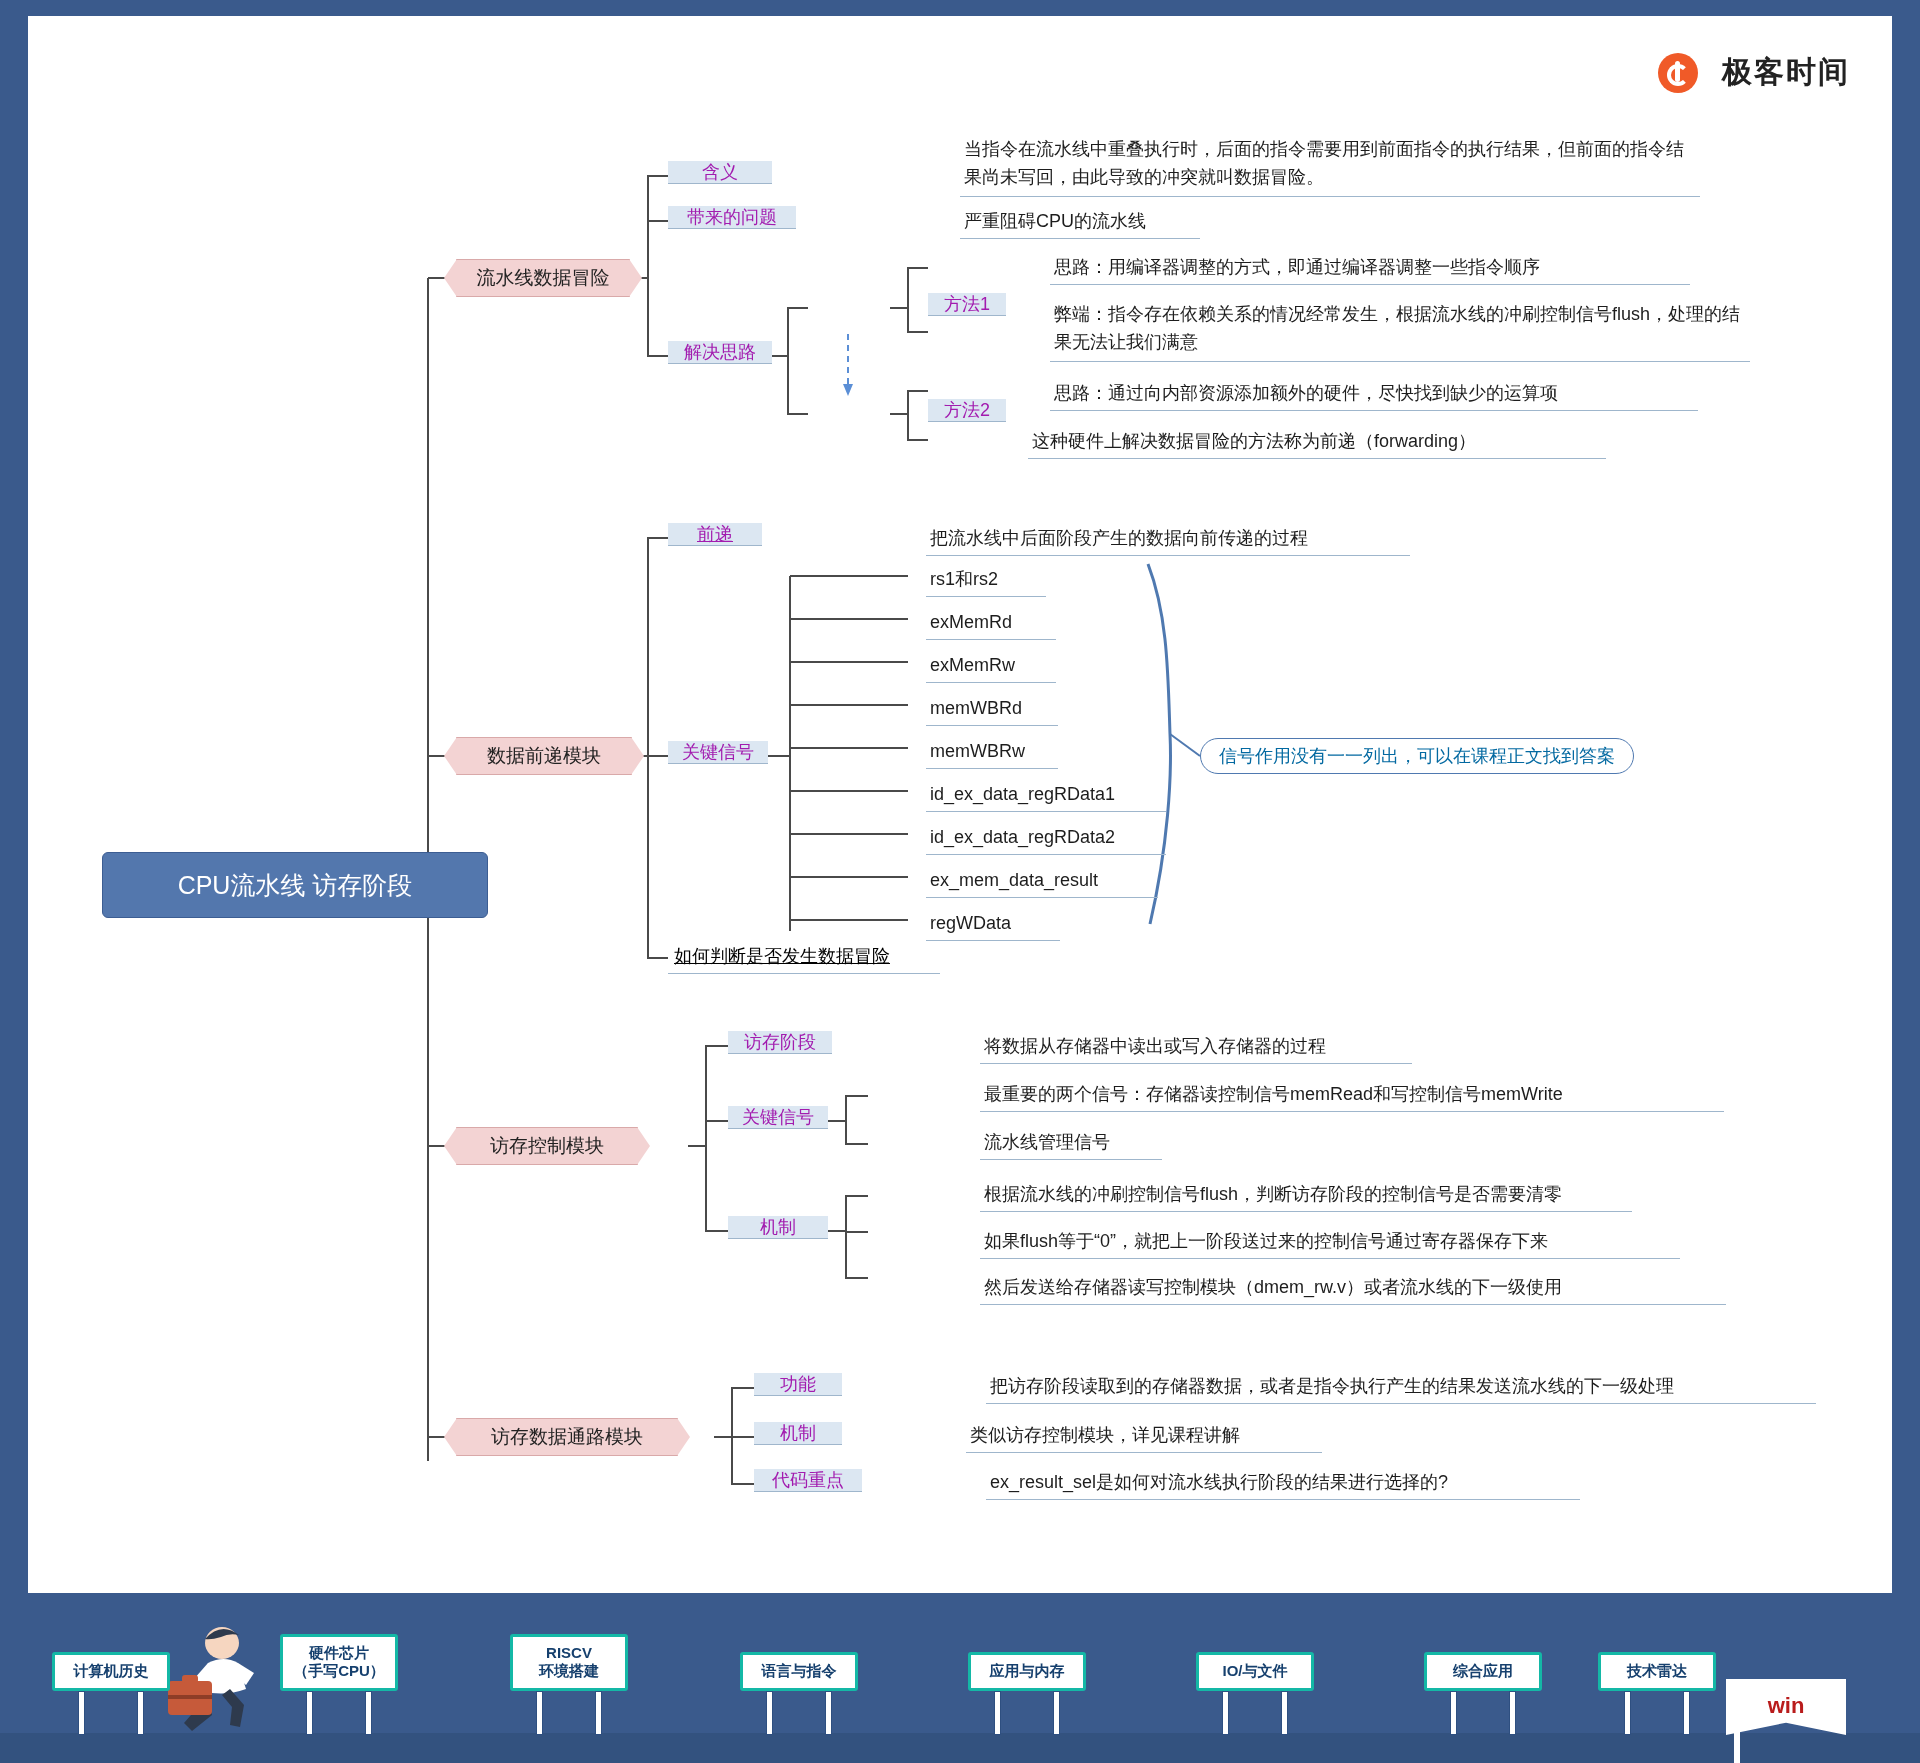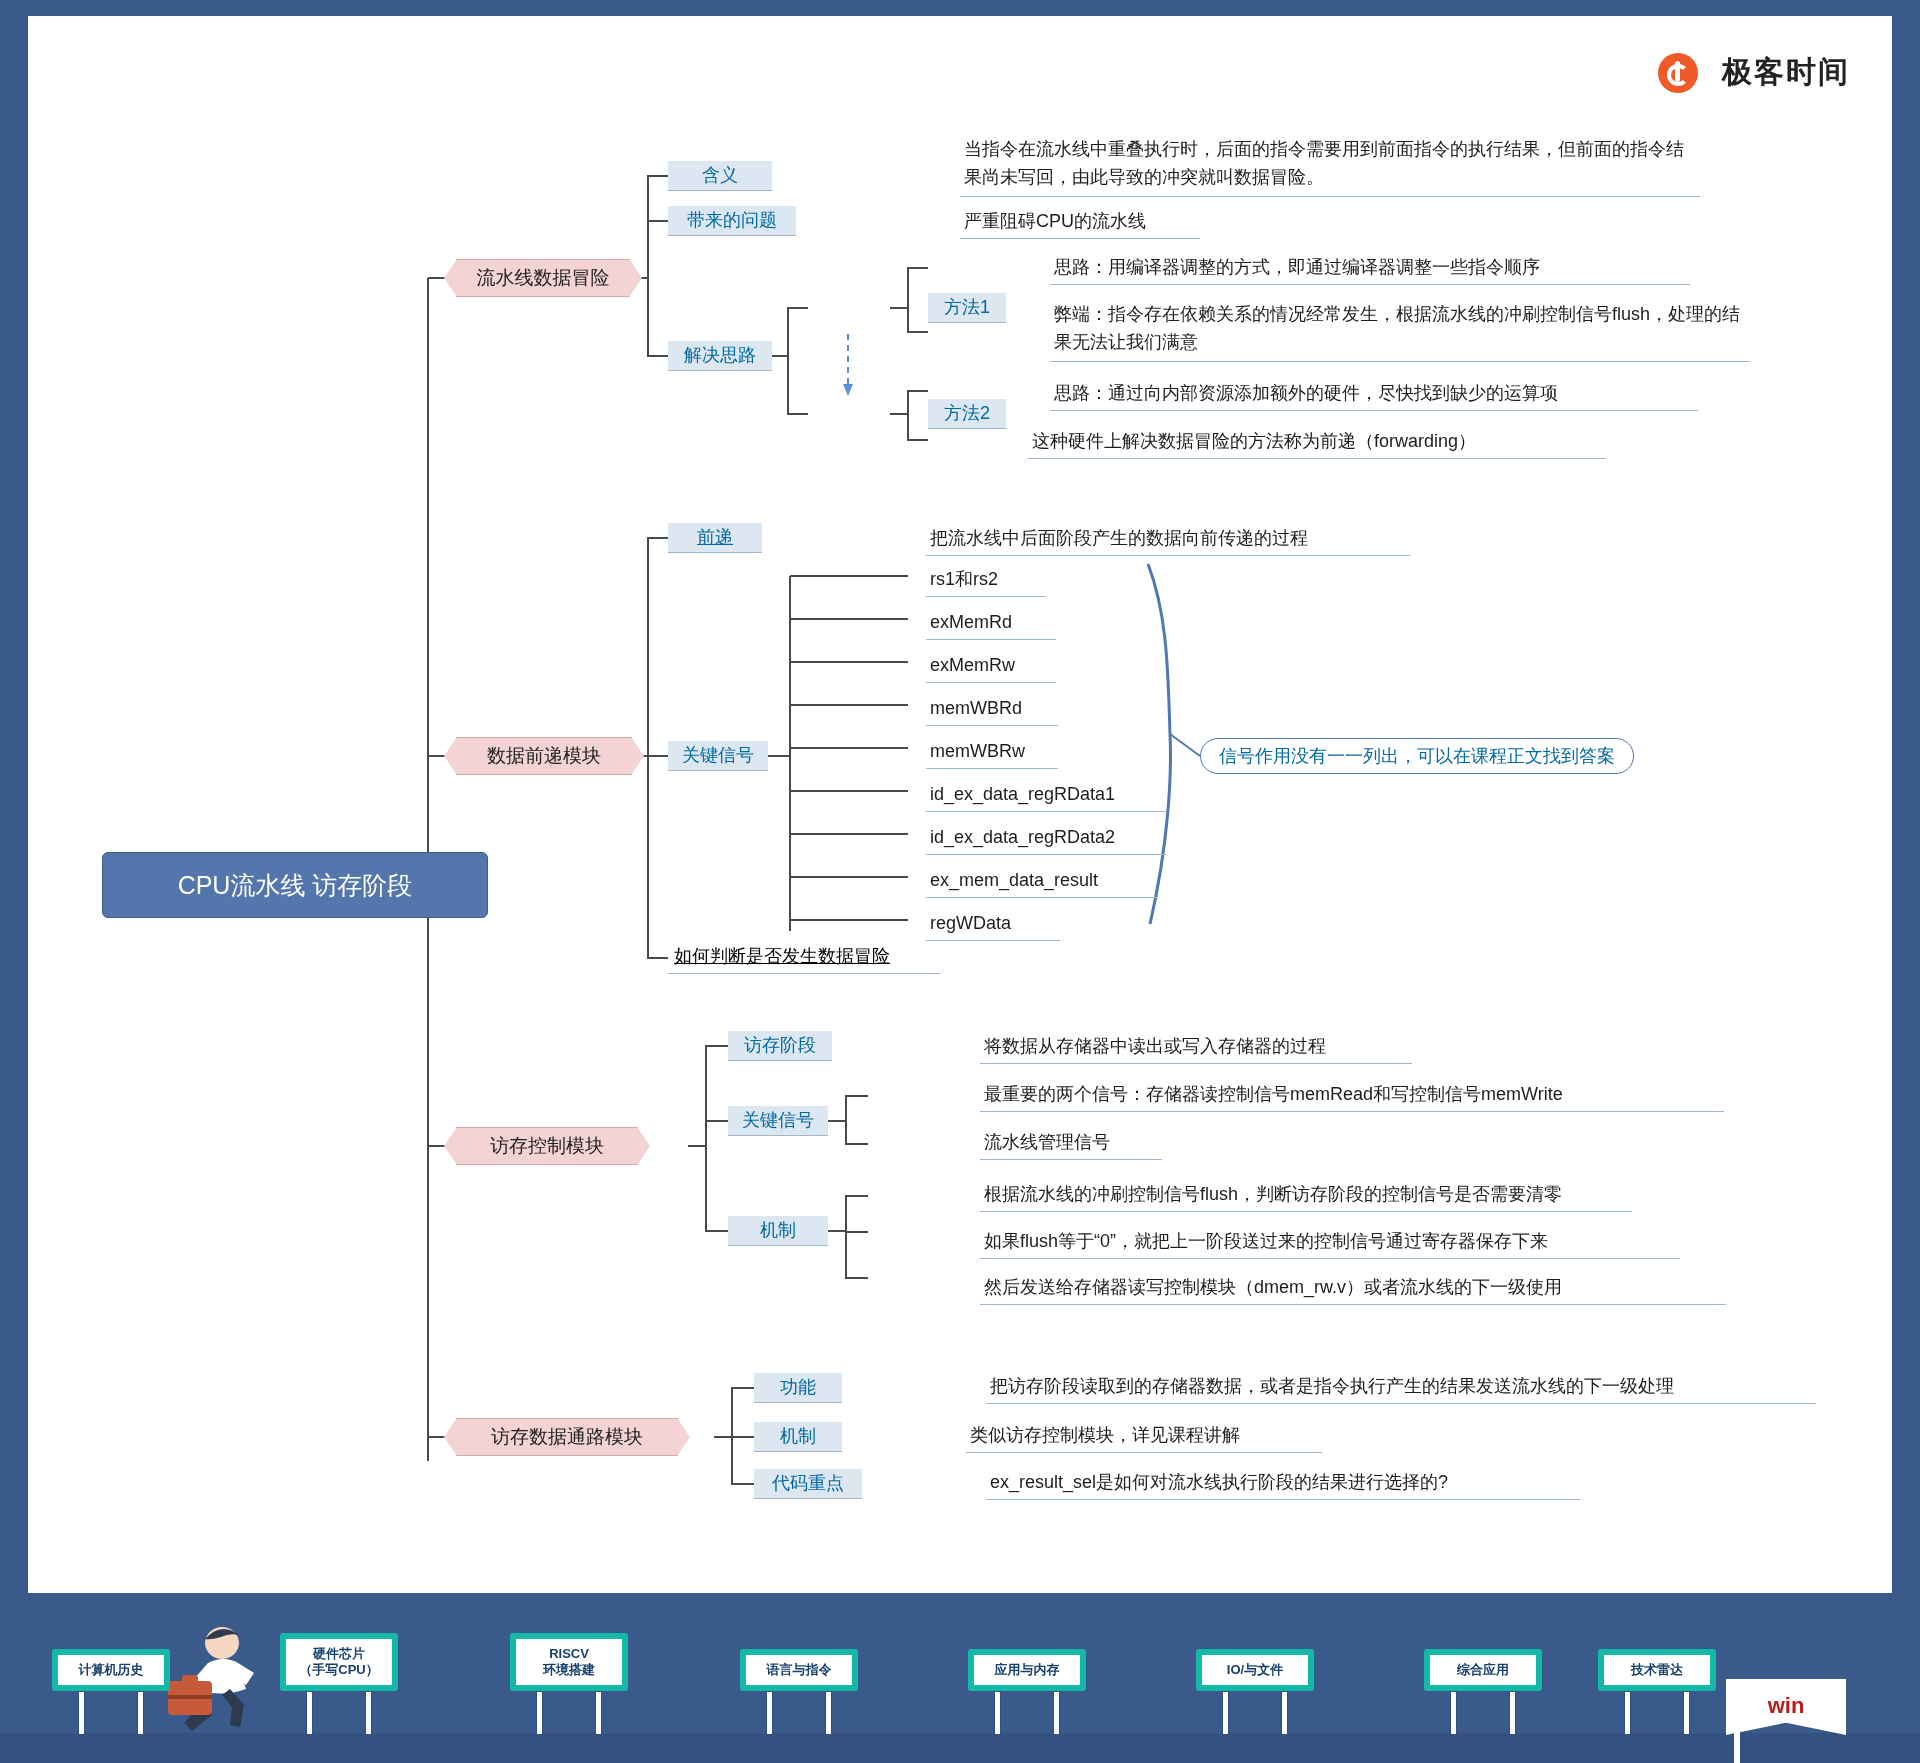--- a/index.html
+++ b/index.html
@@ -117,23 +117,23 @@
   }
   .branch::after {
     right: -13px;
     border-top: 19px solid transparent;
     border-bottom: 19px solid transparent;
     border-left: 13px solid #f3d3d3;
   }
   .tag {
     background: #dce7f2;
     border: none;
-    color: #0369a1;
+    color: #a21caf;
     font-size: 18px;
-    height: 30px;
+    height: 23px;
     display: flex;
     align-items: center;
     justify-content: center;
     padding: 0 12px;
     border-bottom: 1px solid #9fb6cc;
   }
   .leaf {
     color: #1d1d1d;
     font-size: 18px;
     padding: 2px 4px 4px 4px;
@@ -190,24 +190,24 @@
     background: #33527f;
   }
   .milestone {
     position: absolute;
     bottom: 28px;
     width: 118px;
     text-align: center;
   }
   .ms-sign {
     background: #ffffff;
-    border: 6px solid #14b8a6;
+    border: 3px solid #14b8a6;
     border-radius: 3px;
     color: #16406e;
-    font-size: 13px;
+    font-size: 15px;
     font-weight: bold;
     line-height: 1.25;
     padding: 7px 2px;
   }
   .ms-legs {
     position: relative;
     height: 44px;
   }
   .ms-legs::before, .ms-legs::after {
     content: "";

